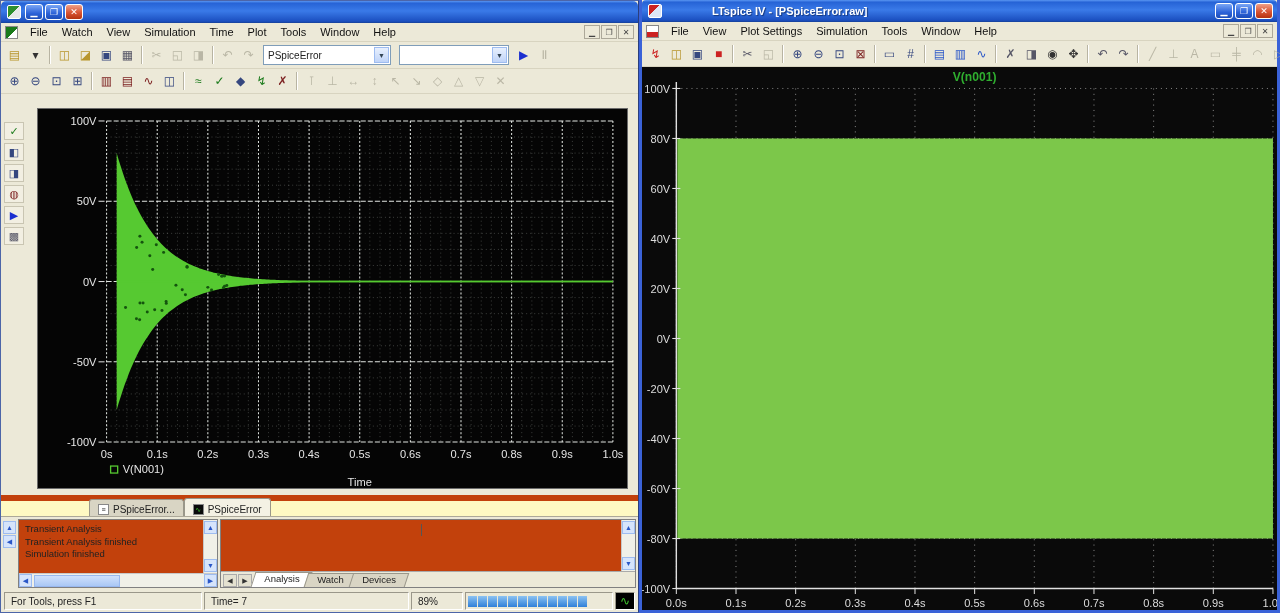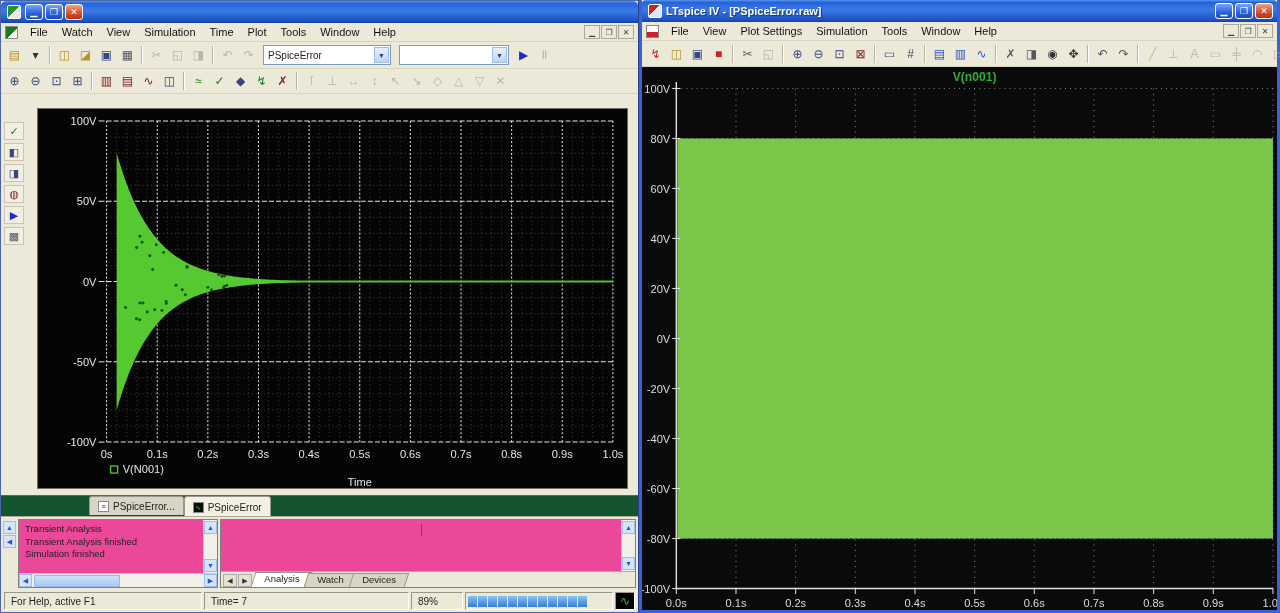--- a/index.html
+++ b/index.html
@@ -36,33 +36,33 @@
     background:linear-gradient(180deg,#e8f0fd,#c0d4f8); border:1px solid #9ebcf0; font-size:7px; color:#345;
     display:flex; align-items:center; justify-content:center; }
 
   
   #lw { width:639px; border:1px solid #4c65a8; border-right:1px solid #2b3f7d; }
   #lw-main { flex:1; display:flex; min-height:0; }
   .side-toolbar { width:26px; flex:0 0 26px; padding-top:28px; display:flex; flex-direction:column; align-items:center; gap:3px; }
   .side-toolbar .tb-icon { width:20px; height:18px; border:1px solid #c9c5b2; background:#f2efe2; font-size:11px; }
   #lw-plot-holder { flex:1; padding:14px 10px 6px 10px; min-width:0; }
   #lw-canvas { width:100%; height:100%; background:#050505; border:1px solid #6b6b6b; }
-  .doc-tabs { height:21px; flex:0 0 21px; display:flex; align-items:flex-start; padding-left:88px; background:#14532d;
-    border-top:1px solid #c2410c; }
+  .doc-tabs { height:21px; flex:0 0 21px; display:flex; align-items:center; padding-left:88px; background:#fef9c3;
+    border-top:6px solid #c2410c; }
   .doc-tab { height:19px; display:flex; align-items:center; gap:4px; font-size:10px; color:#222;
     border:1px solid #9a978a; border-bottom:none; border-radius:3px 3px 0 0; padding:0 8px; background:#d9d5c4; }
   .doc-tab.active { background:#f4f1e4; height:21px; }
   .doc-ico { width:11px; height:11px; border:1px solid #888; background:#fff; font-size:7px; line-height:9px; text-align:center; }
   .doc-ico.wave { background:#0a0a0a; color:#3ec42e; }
 
   #lw-output { height:74px; flex:0 0 74px; display:flex; background:#ece9d8; border-top:1px solid #aca899; padding:2px; gap:2px; }
   .edge-btns { width:13px; display:flex; flex-direction:column; gap:1px; padding-top:2px; }
   .sq-btn { width:13px; height:13px; background:#d6e4fb; border:1px solid #9ebcf0; color:#2a57c8; font-size:7px;
     display:flex; align-items:center; justify-content:center; }
-  .pane { background:#ec4899; border:1px solid #808080; display:flex; position:relative; }
+  .pane { background:#c2410c; border:1px solid #808080; display:flex; position:relative; }
   #pane-status { width:200px; flex:0 0 200px; flex-direction:column; }
   #status-lines { flex:1; font-size:9.5px; color:#222; padding:3px 2px 0 6px; line-height:12.5px; white-space:nowrap; overflow:hidden; }
   .hscroll { height:14px; display:flex; align-items:center; background:#f0f0e8; border-top:1px solid #c8c8c8; }
   .hthumb { height:12px; width:86px; margin-left:2px; background:linear-gradient(180deg,#cfe0fb,#aac8f5); border:1px solid #98b8ee; }
   .hsp { flex:1; }
   .vscroll { width:14px; display:flex; flex-direction:column; justify-content:space-between; background:#f0f0e8; border-left:1px solid #c8c8c8; padding:1px 0; align-items:center; }
   #pane-watch { flex:1; flex-direction:column; }
   #watch-body { flex:1; position:relative; }
   .caret { position:absolute; left:50%; top:4px; width:1px; height:12px; background:#555; }
   .out-tabs { height:16px; display:flex; align-items:flex-end; gap:0; background:#ece9d8; border-top:1px solid #aaa; padding-left:2px; }
@@ -74,21 +74,21 @@
   .out-tab.active { background:#fff; height:15px; }
 
   .statusbar { height:22px; flex:0 0 22px; display:flex; align-items:center; gap:2px; padding:1px 3px; background:#ece9d8; font-size:10px; color:#222; }
   .sb-cell { height:18px; border:1px solid; border-color:#9a978a #fff #fff #9a978a; display:flex; align-items:center; padding:0 6px; white-space:nowrap; overflow:hidden; }
   .progress { display:flex; gap:1px; align-items:center; padding:0 2px; }
   .pseg { width:9px; height:11px; background:linear-gradient(180deg,#8cc2f2,#2f7fd8); }
   .wave-cell { background:#000; color:#3ec42e; font-size:12px; justify-content:center; padding:0 4px; }
 
   
   #rw { width:641px; border:3px solid #3a62d8; border-top:none; background:#ece9d8; }
-  #rw .titlebar { border-radius:4px 4px 0 0; }
+  #rw .titlebar { border-radius:4px 4px 0 0;gap:46px; }
   #rw-plot { flex:1; background:#0a0a0a; min-height:0; }
   #rw-status { height:17px; flex:0 0 17px; background:#ece9d8; font-size:10px; color:#222; display:flex; align-items:center; padding:0 5px; border-top:1px solid #fff; }
   #rw-status .sp { flex:1; }
   svg { display:block; }
   text { font-family:"Liberation Sans",sans-serif; }
 </style>
 </head>
 <body>
 
 <div class="desktop">
@@ -391,21 +391,21 @@
           <span id="out-tabs-list" style="display:flex;align-items:flex-end;">
               <span class="out-tab active"><span>Analysis</span></span>
               <span class="out-tab"><span>Watch</span></span>
               <span class="out-tab"><span>Devices</span></span>
             </span>
         </div>
       </div>
     </div>
 
     <div class="statusbar">
-      <span class="sb-cell" style="flex:1;">For Help, active F1</span>
+      <span class="sb-cell" style="flex:1;">For Tools, press F1</span>
       <span class="sb-cell" style="width:205px;">Time= 7</span>
       <span class="sb-cell" style="width:52px;">89%</span>
       <span class="sb-cell progress" style="width:148px;" id="lw-progress">
           <span class="pseg"></span>
           <span class="pseg"></span>
           <span class="pseg"></span>
           <span class="pseg"></span>
           <span class="pseg"></span>
           <span class="pseg"></span>
           <span class="pseg"></span>

